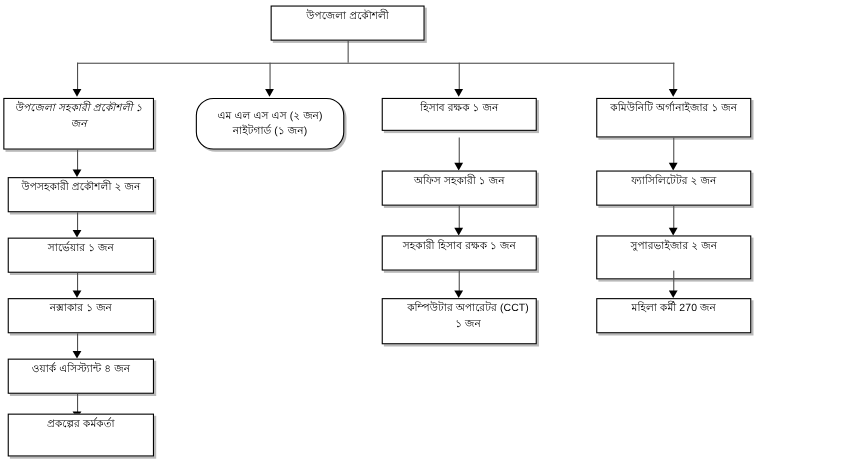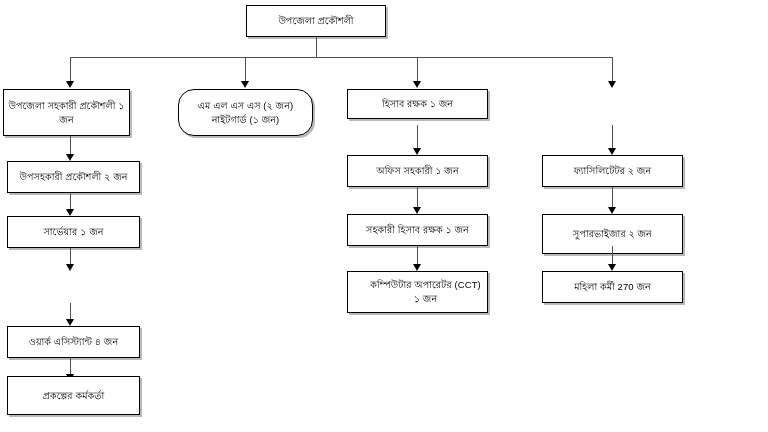--- a/index.html
+++ b/index.html
@@ -16,21 +16,20 @@
     overflow: hidden;
   }
   
   .node {
     position: absolute;
     box-sizing: border-box;
     background: #ffffff;
     border: 1px solid #000000;
     box-shadow: 2px 2px 0 0 #b9b9b9;
     display: flex;
-    align-items: center;
     justify-content: center;
     text-align: center;
     color: #000000;
     font-size: 9.5px;
     line-height: 1.45;
     padding: 2px 4px;
     letter-spacing: 0.1px;
   }
   .node .label {
     display: block;
@@ -77,38 +76,41 @@
 
   <div class="vline" style="left:245px; top:57px; height:25px;"></div>
   <div class="arrow" style="left:241px; top:81px;"></div>
 
   <div class="vline" style="left:417px; top:57px; height:25px;"></div>
   <div class="arrow" style="left:413px; top:81px;"></div>
 
   <div class="vline" style="left:612px; top:57px; height:25px;"></div>
   <div class="arrow" style="left:608px; top:81px;"></div>
 
-  <div class="node" style="left:3px; top:89px; width:127px; height:47px;">
+  <div class="node" style="left:3px; top:89px; width:137px; height:47px;font-style:italic;">
     <span class="label">উপজেলা সহকারী প্রকৌশলী ১ জন</span>
   </div>
 
   <div class="vline" style="left:70px; top:136px; height:20px;"></div>
   <div class="arrow" style="left:66px; top:154px;"></div>
   <div class="node" style="left:7px; top:161px; width:133px; height:32px;">
     <span class="label">উপসহকারী প্রকৌশলী ২ জন</span>
   </div>
 
   <div class="vline" style="left:70px; top:193px; height:19px;"></div>
   <div class="arrow" style="left:66px; top:209px;"></div>
   <div class="node" style="left:7px; top:216px; width:133px; height:32px;">
     <span class="label">সার্ভেয়ার  ১ জন</span>
   </div>
 
   <div class="vline" style="left:70px; top:248px; height:19px;"></div>
   <div class="arrow" style="left:66px; top:264px;"></div>
+  <div class="node" style="left:7px; top:271px; width:133px; height:32px;">
+    <span class="label">নক্সাকার  ১ জন</span>
+  </div>
 
   <div class="vline" style="left:70px; top:303px; height:19px;"></div>
   <div class="arrow" style="left:66px; top:319px;"></div>
   <div class="node" style="left:7px; top:326px; width:133px; height:32px;">
     <span class="label">ওয়ার্ক এসিস্ট্যান্ট ৪ জন</span>
   </div>
 
   <div class="vline" style="left:70px; top:358px; height:19px;"></div>
   <div class="arrow" style="left:66px; top:374px;"></div>
   <div class="node" style="left:7px; top:376px; width:133px; height:39px;">
@@ -135,20 +137,23 @@
   <div class="node" style="left:347px; top:214px; width:141px; height:32px;">
     <span class="label">সহকারী হিসাব রক্ষক ১ জন</span>
   </div>
 
   <div class="vline" style="left:417px; top:246px; height:21px;"></div>
   <div class="arrow" style="left:413px; top:264px;"></div>
   <div class="node" style="left:347px; top:271px; width:141px; height:42px;padding-left:20px;">
     <span class="label">কম্পিউটার অপারেটর (CCT) ১ জন</span>
   </div>
 
+  <div class="node" style="left:542px; top:89px; width:141px; height:36px;">
+    <span class="label">কমিউনিটি অর্গানাইজার ১ জন</span>
+  </div>
 
   <div class="vline" style="left:612px; top:125px; height:25px;"></div>
   <div class="arrow" style="left:608px; top:148px;"></div>
   <div class="node" style="left:542px; top:155px; width:141px; height:32px;">
     <span class="label">ফ্যাসিলিটেটর ২ জন</span>
   </div>
 
   <div class="vline" style="left:612px; top:187px; height:23px;"></div>
   <div class="arrow" style="left:608px; top:207px;"></div>
   <div class="node" style="left:542px; top:214px; width:141px; height:40px;">

